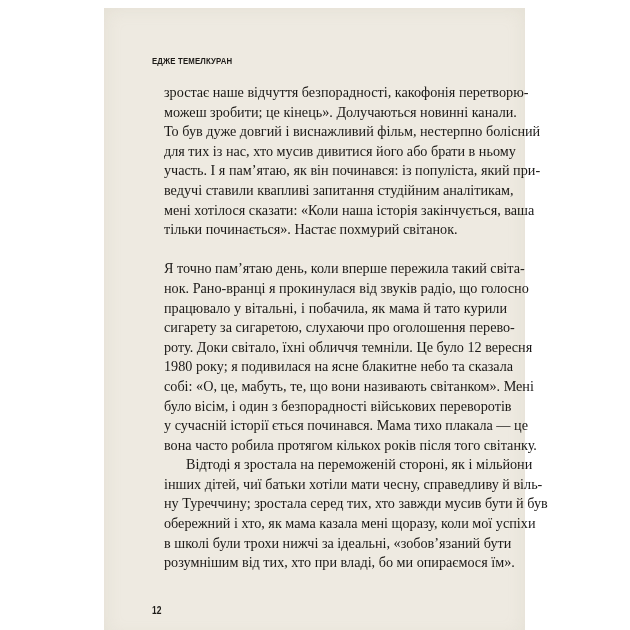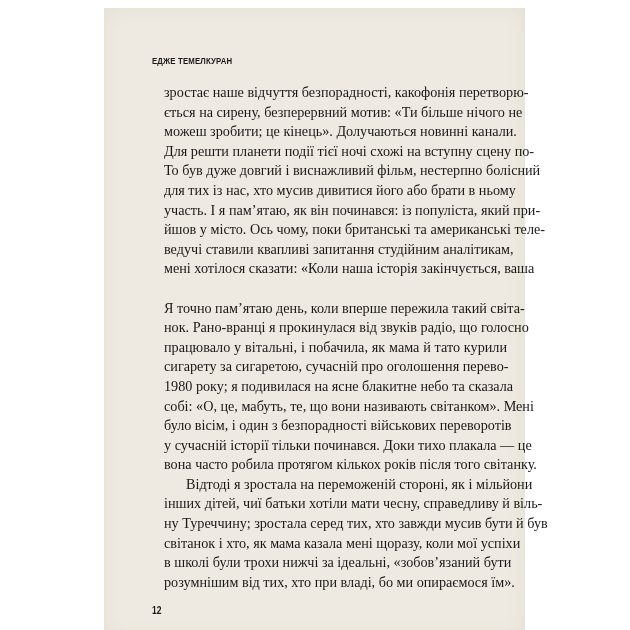--- a/index.html
+++ b/index.html
@@ -32,50 +32,49 @@
 </style>
 </head>
 <body>
 
 <div class="page">
   <div class="running-head">ЕДЖЕ ТЕМЕЛКУРАН</div>
 
   <div class="body-text">
     <div>
       <span class="line">зростає наше відчуття безпорадності, какофонія перетворю-</span>
-      <span class="line">ється на сирену, безперервний мотив: «Ти більше нічого не</span>
       <span class="line">можеш зробити; це кінець». Долучаються новинні канали.</span>
-      <span class="line">Для решти планети події тієї ночі схожі на вступну сцену по-</span>
       <span class="line">То був дуже довгий і виснажливий фільм, нестерпно болісний</span>
       <span class="line">для тих із нас, хто мусив дивитися його або брати в ньому</span>
       <span class="line">участь. І я пам’ятаю, як він починався: із популіста, який при-</span>
-      <span class="line">йшов у місто. Ось чому, поки британські та американські теле-</span>
       <span class="line">ведучі ставили квапливі запитання студійним аналітикам,</span>
       <span class="line">мені хотілося сказати: «Коли наша історія закінчується, ваша</span>
+      <span class="line last">тільки починається». Настає похмурий світанок.</span>
     </div>
 
     <div class="para-gap"></div>
 
     <div>
       <span class="line">Я точно пам’ятаю день, коли вперше пережила такий світа-</span>
       <span class="line">нок. Рано-вранці я прокинулася від звуків радіо, що голосно</span>
       <span class="line">працювало у вітальні, і побачила, як мама й тато курили</span>
-      <span class="line">сигарету за сигаретою, сучасній про оголошення перево-</span>
+      <span class="line">сигарету за сигаретою, слухаючи про оголошення перево-</span>
+      <span class="line">роту. Доки світало, їхні обличчя темніли. Це було 12 вересня</span>
       <span class="line">1980 року; я подивилася на ясне блакитне небо та сказала</span>
       <span class="line">собі: «О, це, мабуть, те, що вони називають світанком». Мені</span>
       <span class="line">було вісім, і один з безпорадності військових переворотів</span>
-      <span class="line">у сучасній історії тільки починався. Доки тихо плакала — це</span>
+      <span class="line">у сучасній історії ється починався. Мама тихо плакала — це</span>
       <span class="line last">вона часто робила протягом кількох років після того світанку.</span>
     </div>
 
     <div>
       <span class="line indent">Відтоді я зростала на переможеній стороні, як і мільйони</span>
       <span class="line">інших дітей, чиї батьки хотіли мати чесну, справедливу й віль-</span>
       <span class="line">ну Туреччину; зростала серед тих, хто завжди мусив бути й був</span>
-      <span class="line">світанок і хто, як мама казала мені щоразу, коли мої успіхи</span>
+      <span class="line">обережний і хто, як мама казала мені щоразу, коли мої успіхи</span>
       <span class="line">в школі були трохи нижчі за ідеальні, «зобов’язаний бути</span>
       <span class="line">розумнішим від тих, хто при владі, бо ми опираємося їм».</span>
 
     </div>
   </div>
 
   <div class="page-number">12</div>
 </div>
 
 </body></html>

